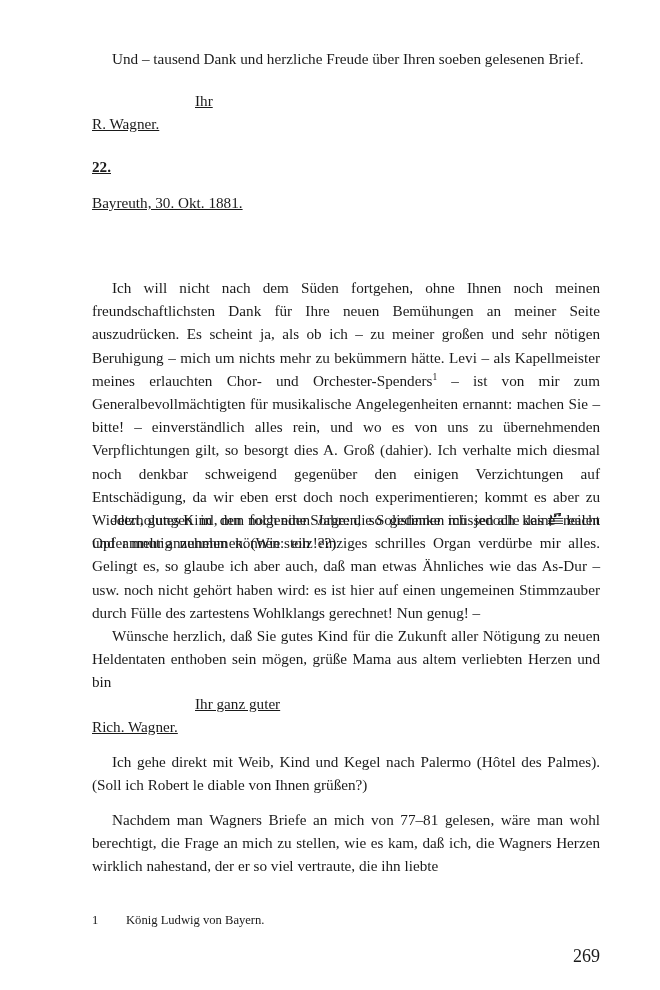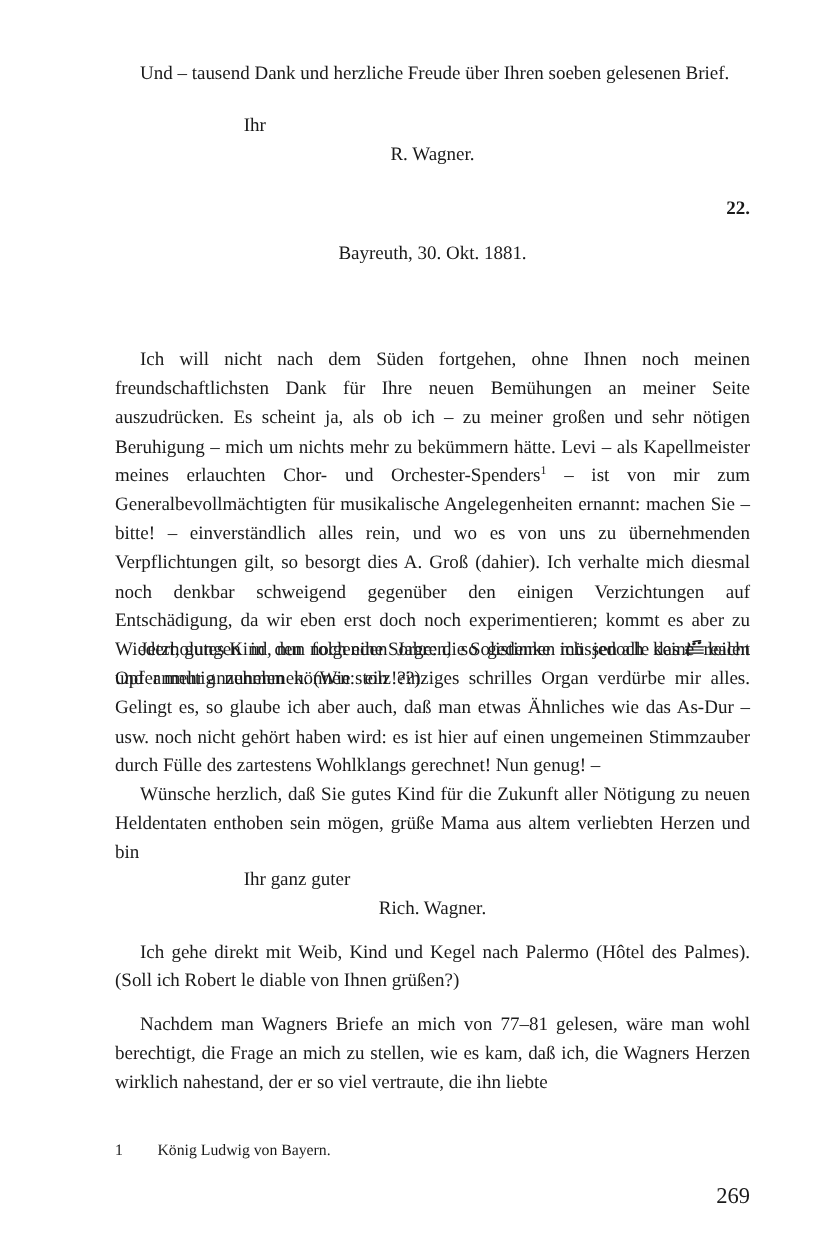--- a/index.html
+++ b/index.html
@@ -28,23 +28,23 @@
   }
   .para {
     font-size: 15.2px;
     line-height: 23.2px;
     text-align: justify;
     text-justify: inter-word;
     margin: 0;
     hyphens: manual;
   }
   .para.indent { text-indent: 20px; }
-  .noindent { text-indent: 0; }
-  .center { text-align: right; }
-  .right { text-align: center; }
+  .noindent { text-indent: 0; text-decoration: underline; }
+  .center { text-align: left; }
+  .right { text-align: left; }
   .bold { font-weight: bold; }
   .ital { }
   .tabbed { padding-left: 103px; }
   sup.fn {
     font-size: 9.5px;
     vertical-align: super;
     line-height: 0;
   }
   
   .music {

